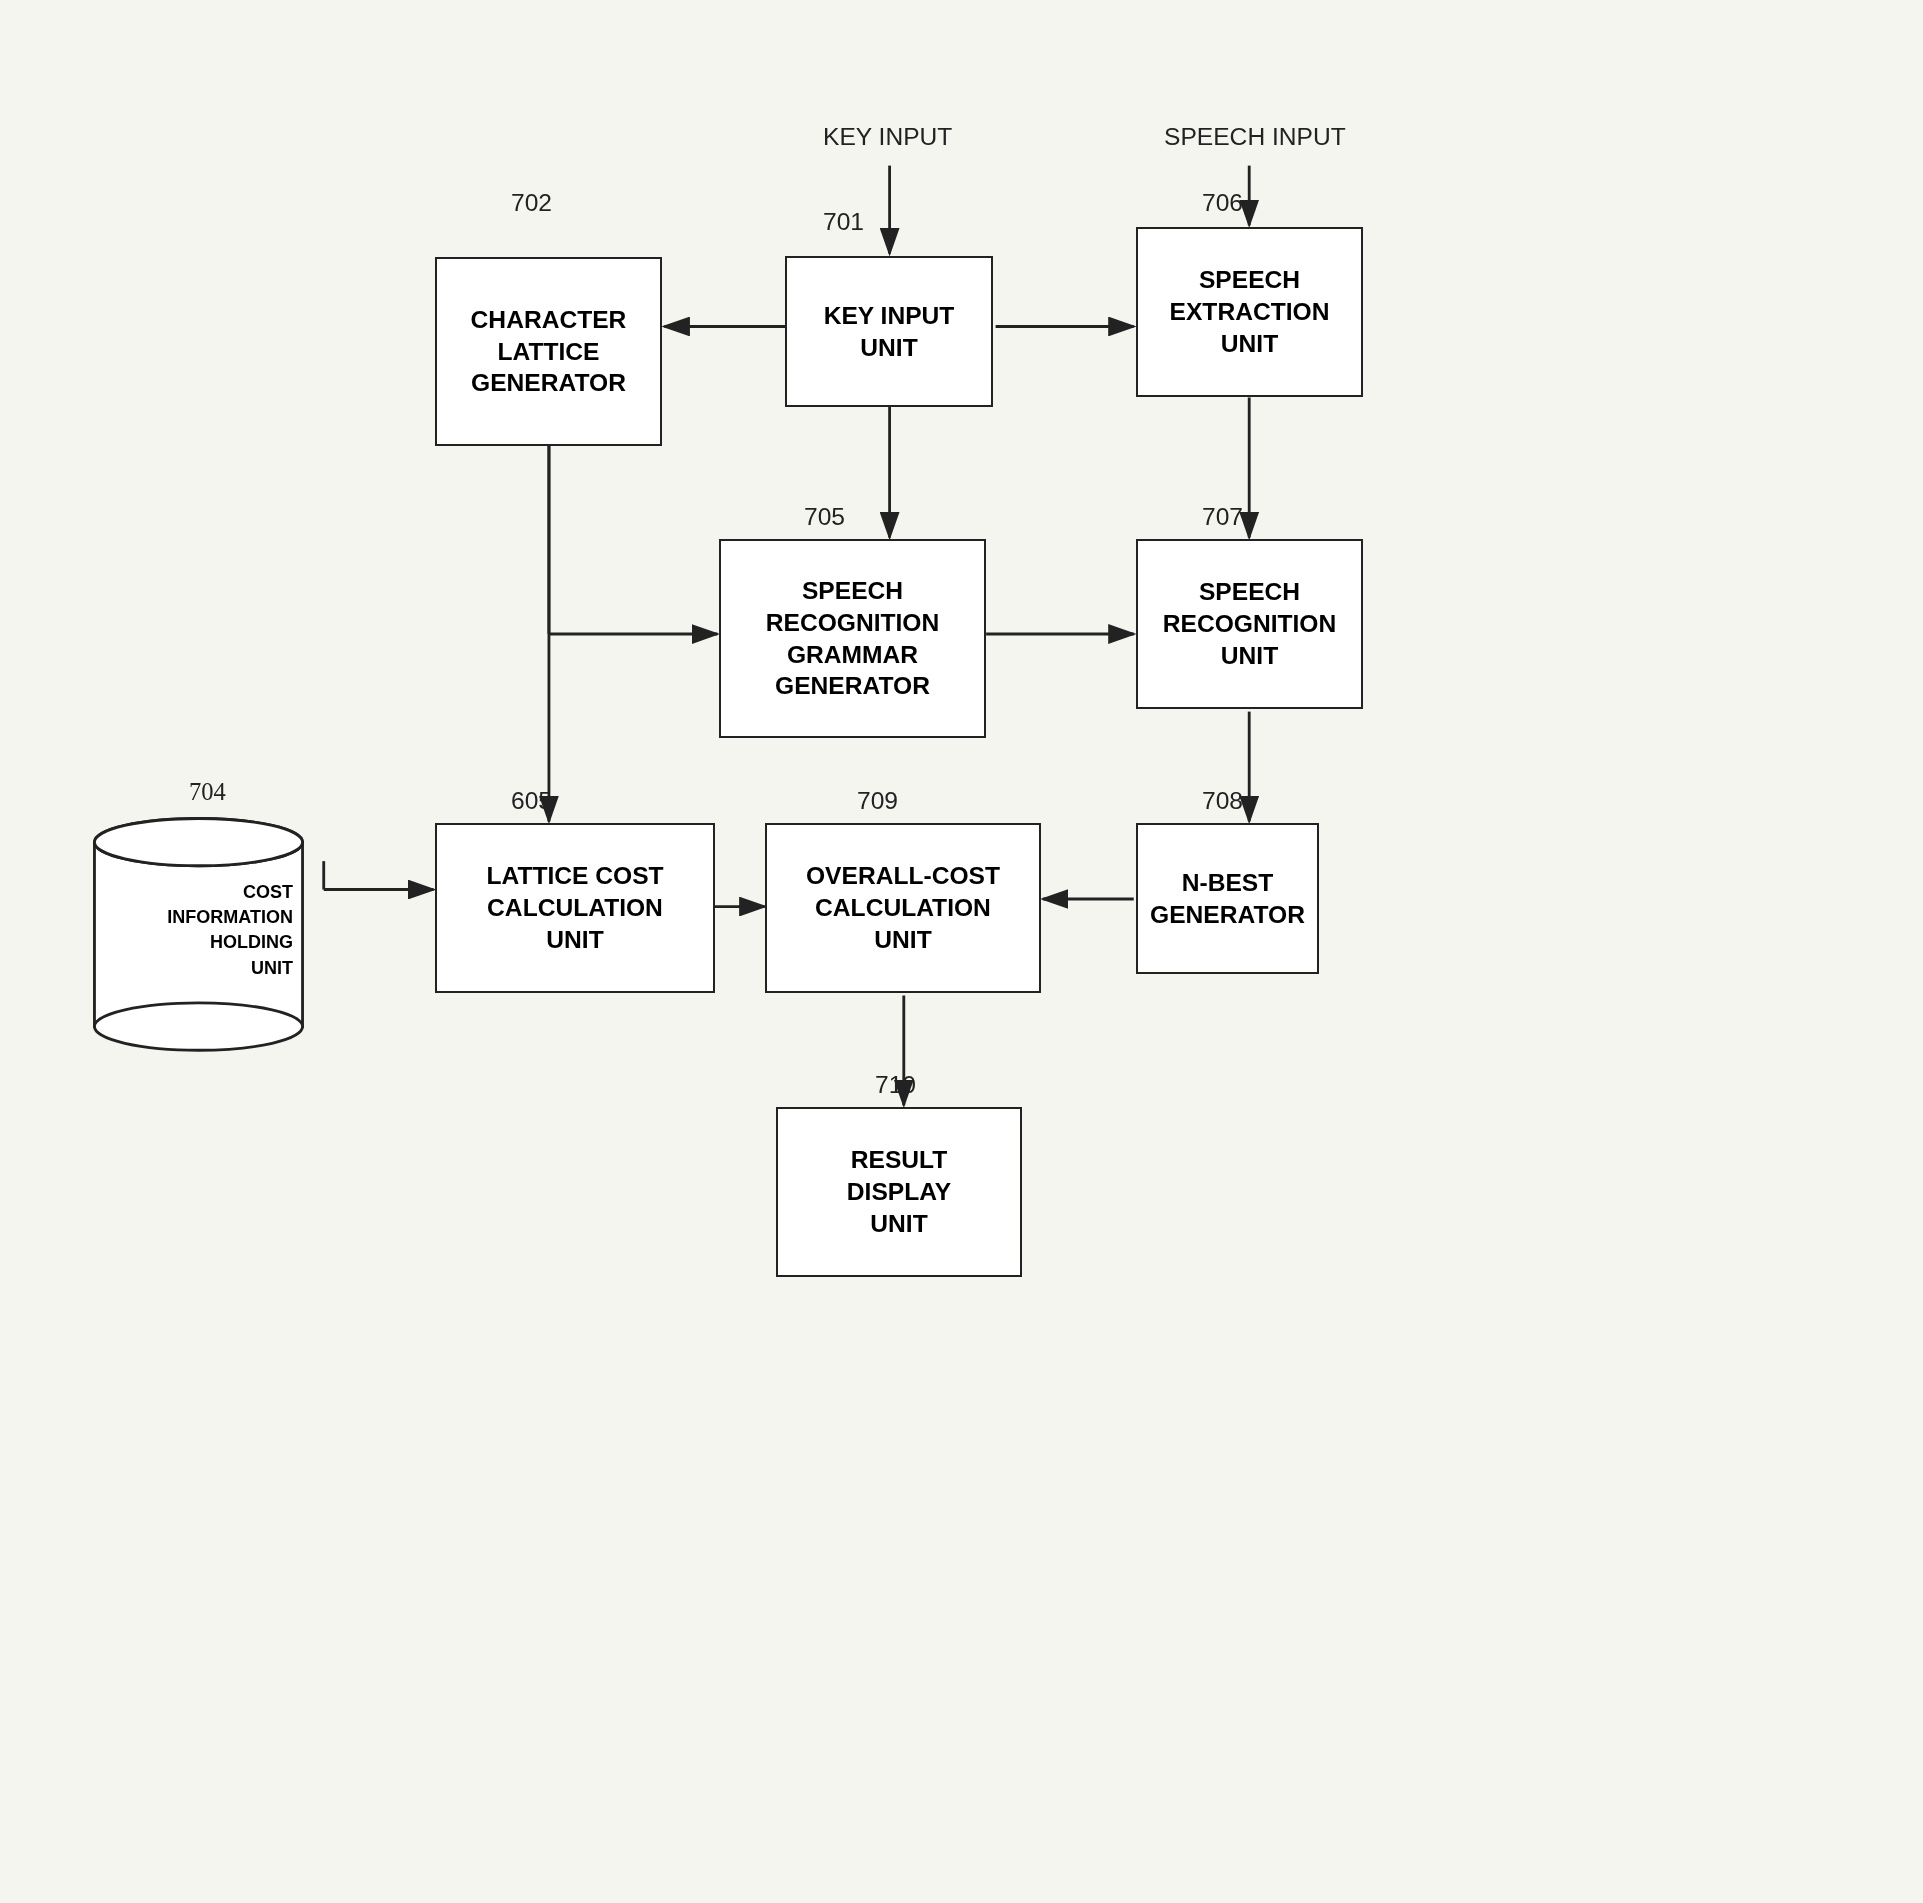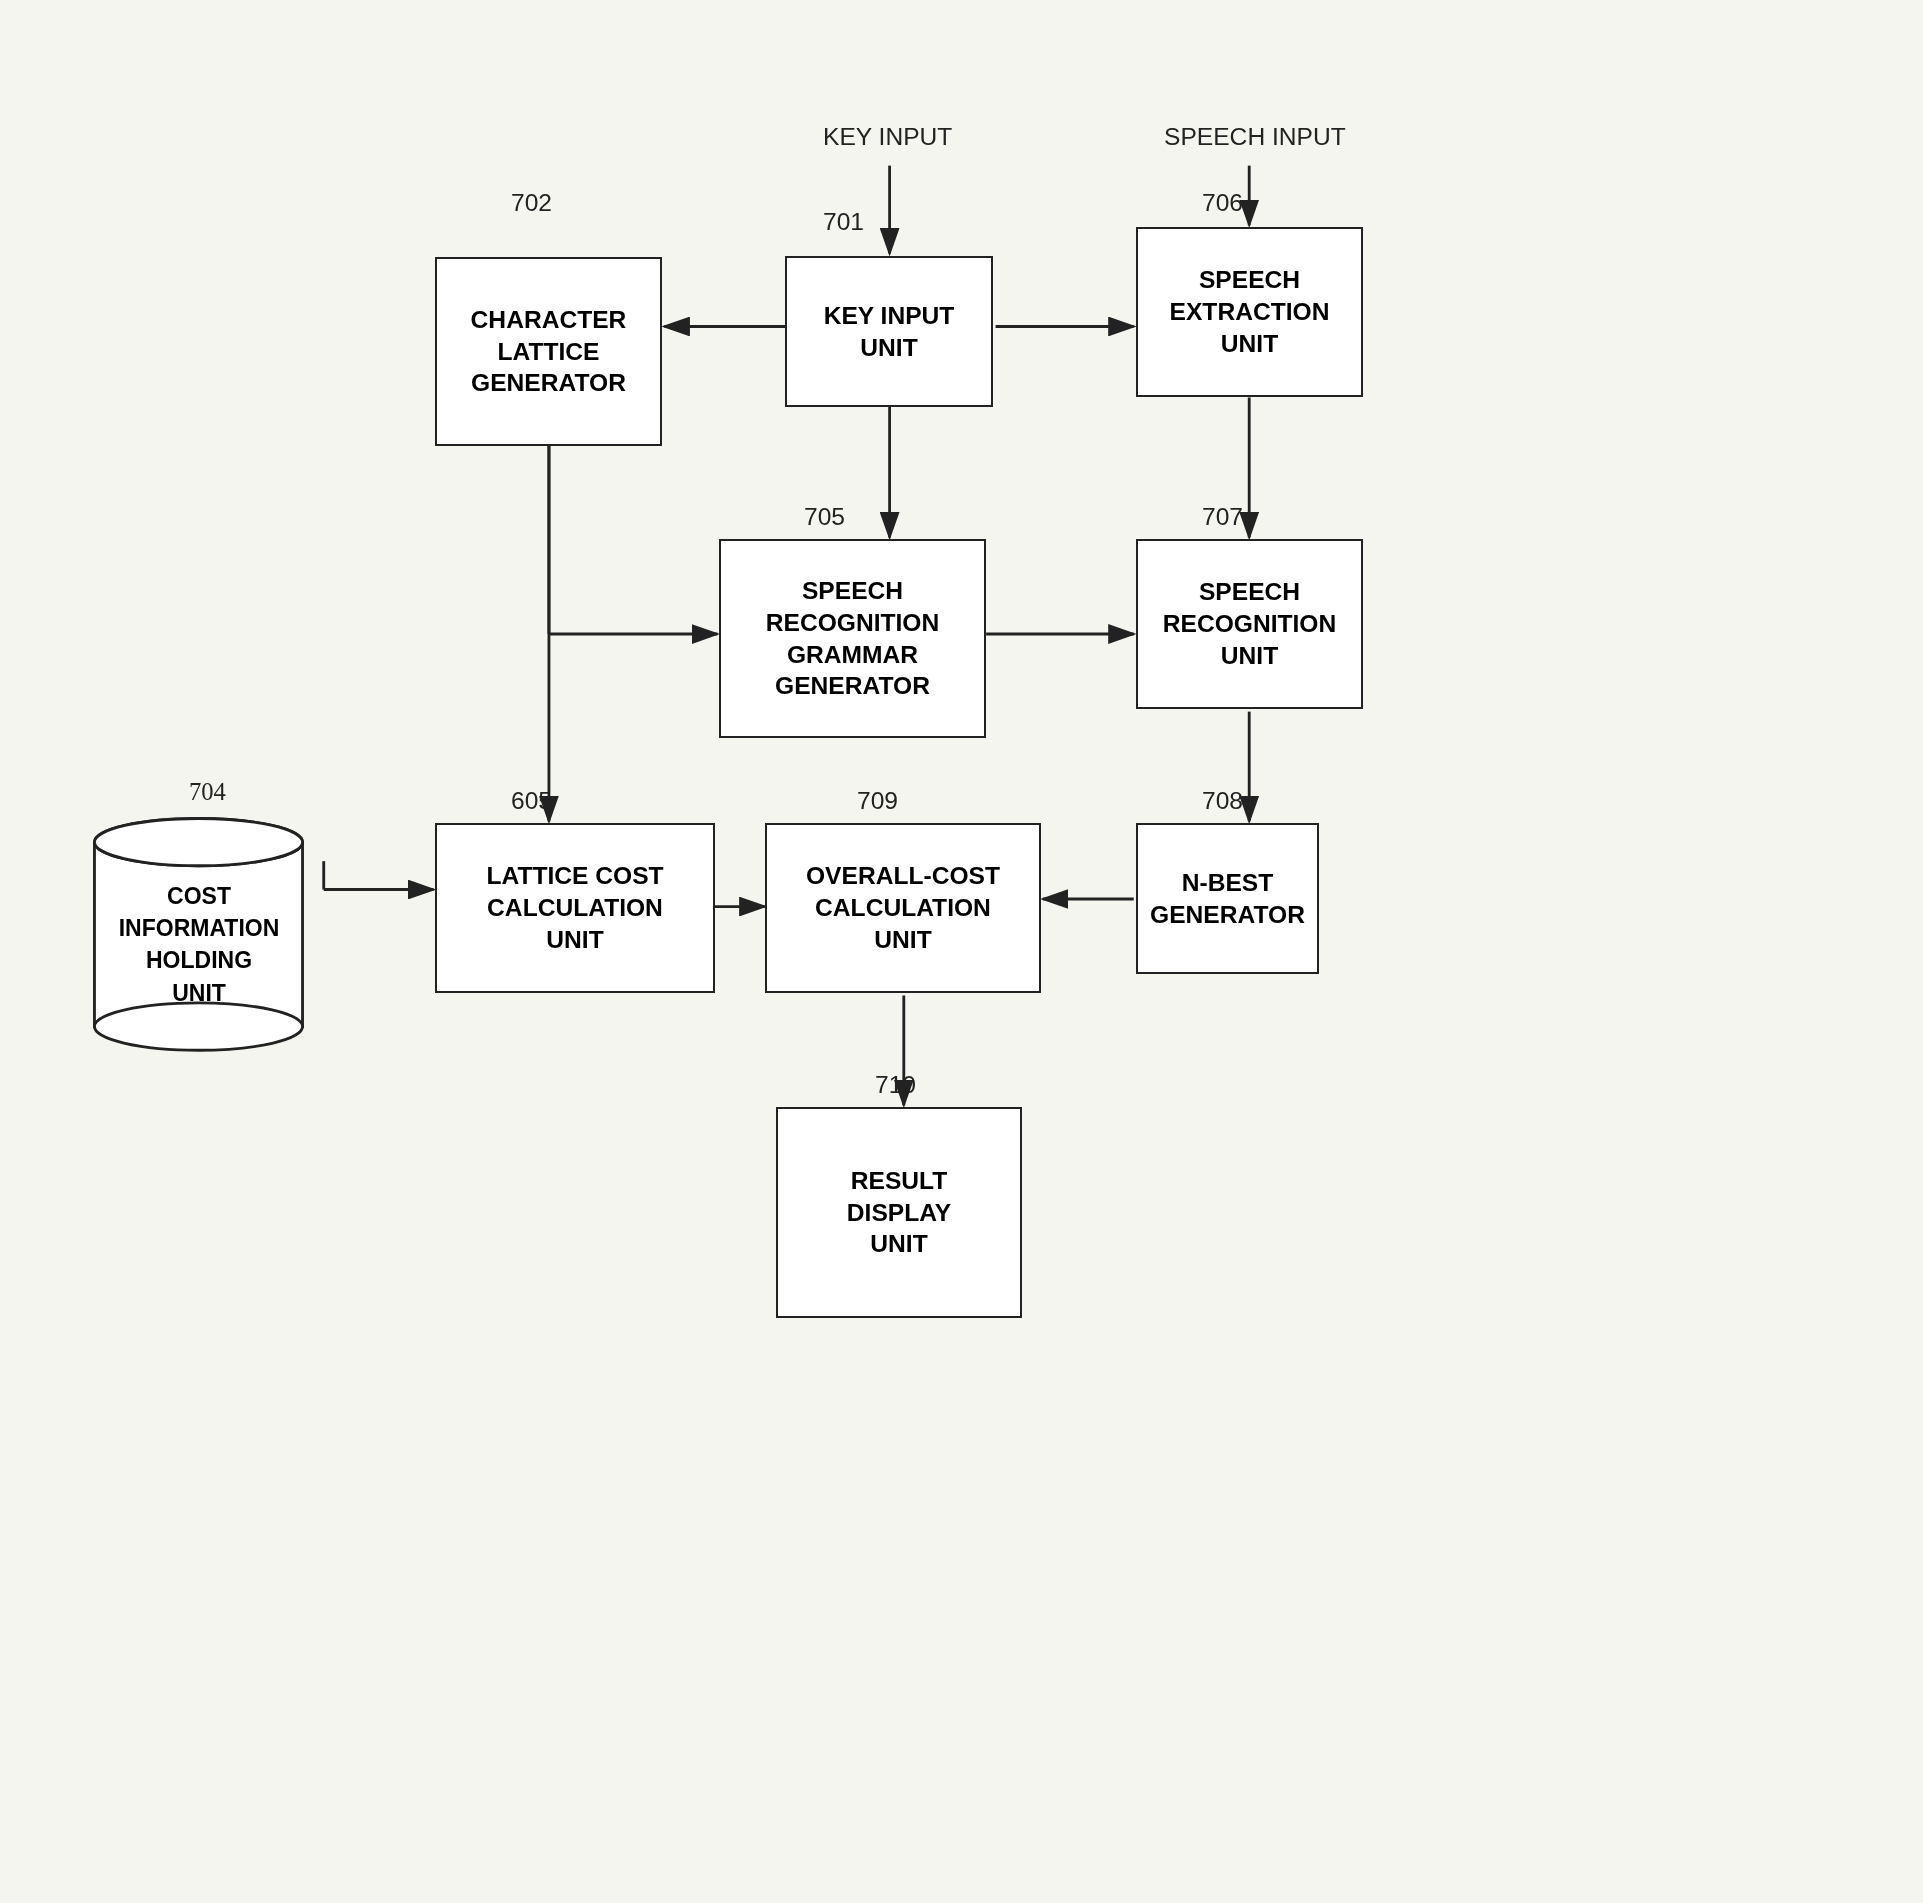--- a/index.html
+++ b/index.html
@@ -168,36 +168,36 @@
   </div>
 
   <div class="block" style="left:1136px; top:823px; width:183px; height:151px;">
     <span>N-BEST<br>GENERATOR</span>
   </div>
 
   <div class="block" style="left:765px; top:823px; width:276px; height:170px;">
     <span>OVERALL-COST<br>CALCULATION<br>UNIT</span>
   </div>
 
-  <div class="block" style="left:776px; top:1107px; width:246px; height:211px;">
+  <div class="block" style="left:776px; top:1107px; width:246px; height:170px;">
     <span>RESULT<br>DISPLAY<br>UNIT</span>
   </div>
 
   <div class="cylinder" style="left:85px; top:804px; width:227px; height:256px;">
     <svg viewBox="0 0 240 270" xmlns="http://www.w3.org/2000/svg">
 
       <rect x="10" y="40" width="220" height="195" fill="white" stroke="#222" stroke-width="3"></rect>
 
       <ellipse cx="120" cy="235" rx="110" ry="25" fill="white" stroke="#222" stroke-width="3"></ellipse>
 
       <ellipse cx="120" cy="40" rx="110" ry="25" fill="white" stroke="#222" stroke-width="3"></ellipse>
 
       <ellipse cx="120" cy="40" rx="110" ry="25" fill="white" stroke="none"></ellipse>
 
       <ellipse cx="120" cy="40" rx="110" ry="25" fill="none" stroke="#222" stroke-width="3"></ellipse>
     </svg>
-    <div class="cylinder-text" style="position:absolute; top:57px; left:1px; right:0; text-align:center; font-size:23px; font-weight:bold; line-height:1.4;">
+    <div class="cylinder-text" style="position:absolute; top:57px; left:1px; right:0; text-align:right; font-size:18px; font-weight:bold; line-height:1.4;">
       COST<br>INFORMATION<br>HOLDING<br>UNIT
     </div>
   </div>
 
 </div>
 
 
 </body></html>

